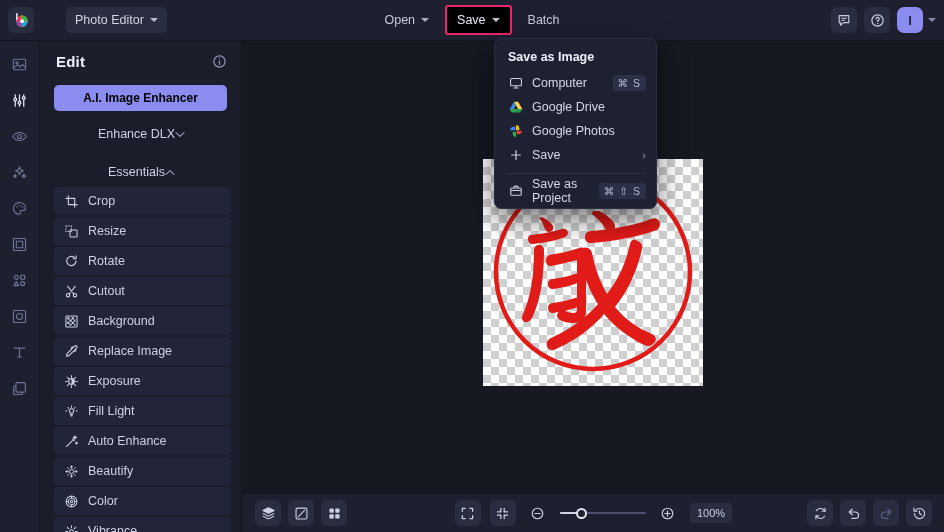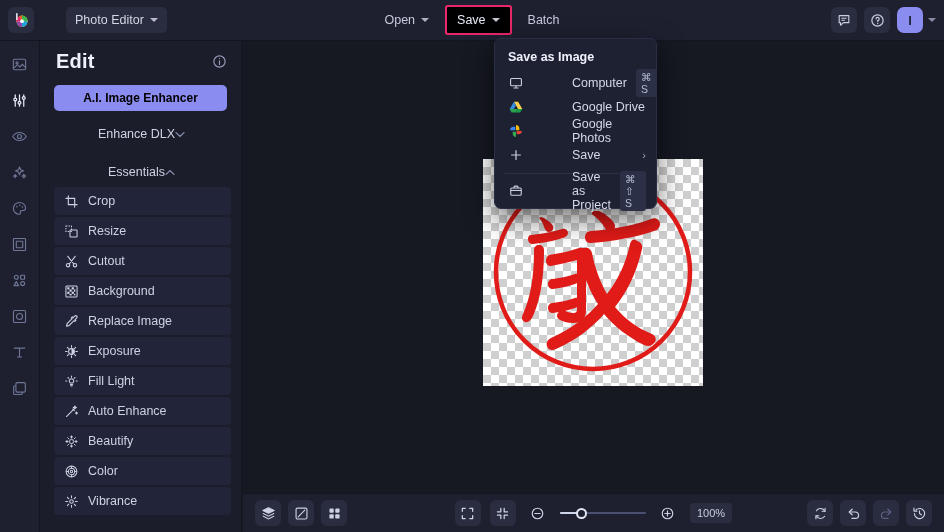--- a/index.html
+++ b/index.html
@@ -83,21 +83,21 @@
 
   
   .panel {
     position: absolute; top: 41px; left: 40px; width: 202px; height: 491px;
     background: #1b1d2b; border-right: 1px solid #14161f; overflow: hidden;
   }
   .panel-head {
     height: 40px; display: flex; align-items: center; justify-content: space-between;
     padding: 0 14px 0 16px;
   }
-  .panel-title { color: #eef0fa; font-size: 20px; font-weight: 600; letter-spacing: .2px; }
+  .panel-title { color: #eef0fa; font-size: 15px; font-weight: 600; letter-spacing: .2px; }
   .info-ico { color: #9298b5; cursor: pointer; display: flex; }
 
   .ai-btn {
     margin: 4px 14px 0 14px; height: 26px; border-radius: 5px;
     background: #8b8cf0; color: #000000; font-size: 12px; font-weight: 600;
     display: flex; align-items: center; justify-content: center; cursor: pointer;
   }
 
   .group-head {
     height: 30px; margin-top: 8px; padding: 0 14px 0 16px;
@@ -173,21 +173,21 @@
   .menu-title {
     padding: 5px 13px 7px 13px; color: #eef0fa; font-size: 12.5px; font-weight: 700;
   }
   .menu-item {
     height: 24px; display: flex; align-items: center; gap: 9px;
     padding: 0 10px 0 13px; color: #d4d8e8; font-size: 12.5px; cursor: pointer;
     position: relative;
   }
   .menu-item .mi { width: 15px; height: 15px; display: flex; align-items: center;
                    justify-content: center; flex: 0 0 15px; }
-  .menu-label { flex: 1; margin-left: 40px; }
+  .menu-label { flex: 1; }
   .kbd {
     background: #2c3047; border-radius: 3px; color: #b7bdd4;
     font-size: 10.5px; padding: 2px 5px; letter-spacing: 1px;
   }
   .menu-sep { height: 1px; background: #2c3047; margin: 6px 10px 5px 10px; }
   .sub-arrow { color: #9aa0bb; font-size: 11px; }
 </style>
 </head>
 <body>
 
@@ -354,20 +354,29 @@
       <span>Crop</span>
     </div>
     <div class="tool">
       <span class="ti">
         <svg width="13" height="13" viewBox="0 0 14 14" fill="none" stroke="currentColor" stroke-width="1.1">
           <rect x="1" y="1" width="6" height="6" stroke-dasharray="1.6 1.3"></rect>
           <rect x="5.4" y="5.4" width="7.6" height="7.6" rx=".6"></rect>
           </svg>
       </span>
       <span>Resize</span>
+    </div>
+    <div class="tool">
+      <span class="ti">
+        <svg width="13" height="13" viewBox="0 0 14 14" fill="none" stroke="currentColor" stroke-width="1.2">
+          <path d="M11.8 6.2A5 5 0 1 1 10 2.6" stroke-linecap="round"></path>
+          <path d="M11.9 1v3.1H8.8" stroke-linecap="round" stroke-linejoin="round"></path>
+          </svg>
+      </span>
+      <span>Rotate</span>
     </div>
     <div class="tool">
       <span class="ti">
         <svg width="13" height="13" viewBox="0 0 14 14" fill="none" stroke="currentColor" stroke-width="1.2">
           <circle cx="3.3" cy="11" r="1.8"></circle>
             <circle cx="10.7" cy="11" r="1.8"></circle>
           <path d="M4.5 9.7L11 1.4M9.5 9.7L3 1.4" stroke-linecap="round"></path>
           </svg>
       </span>
       <span>Cutout</span>

